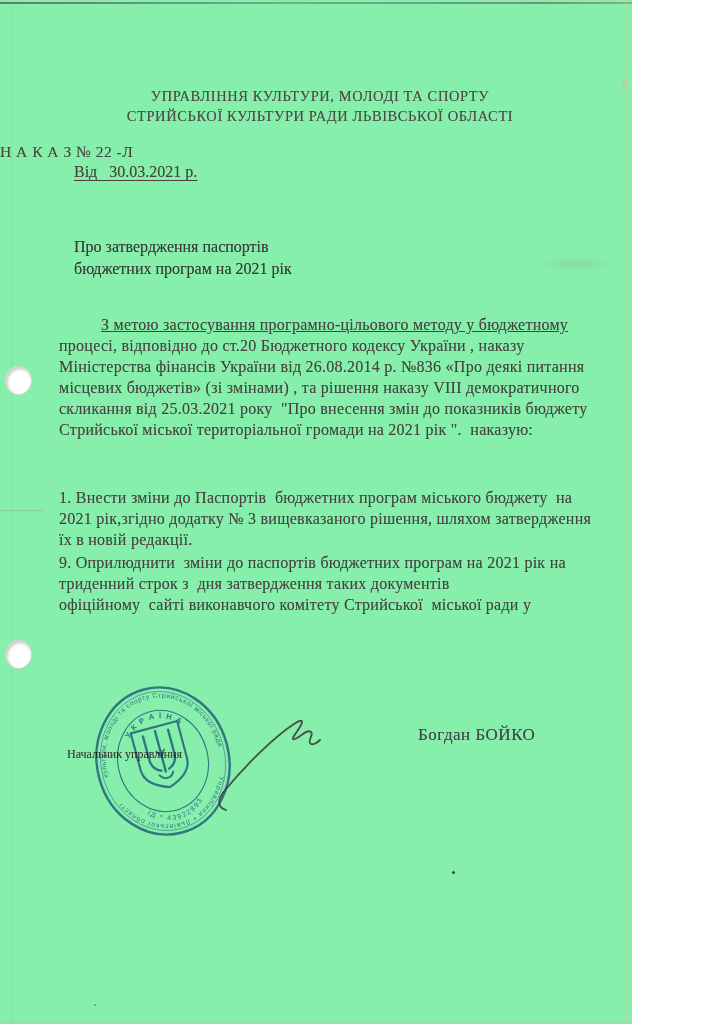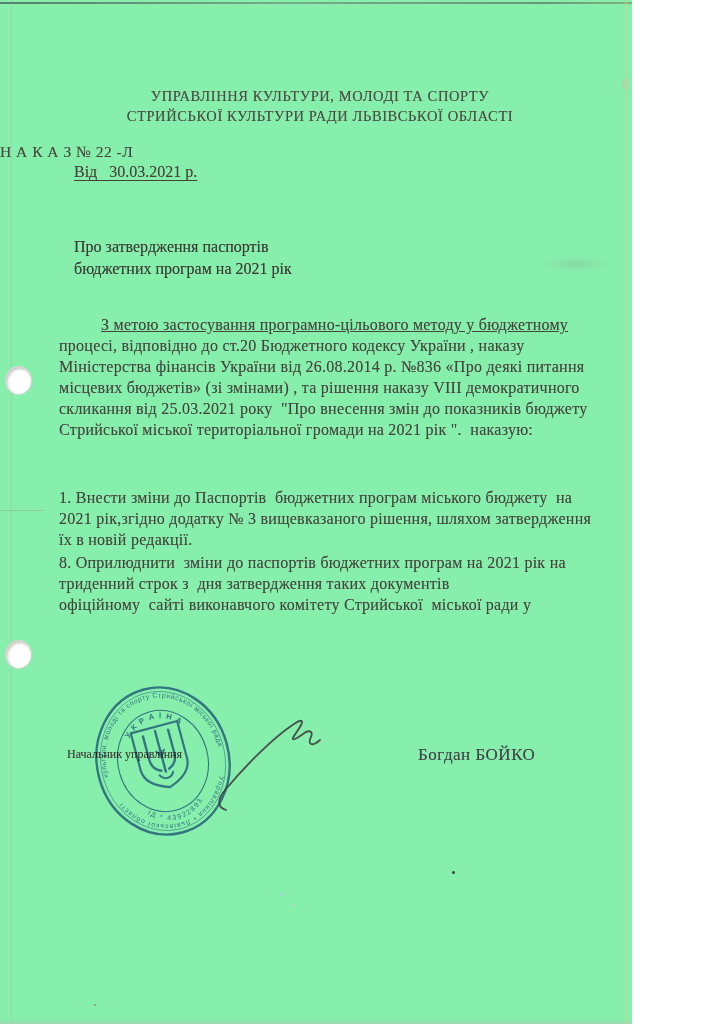--- a/index.html
+++ b/index.html
@@ -23,21 +23,21 @@
     line-height:22px;color:#3b3a35;text-shadow:0 0 .5px rgba(60,58,50,.5);margin-top:8px;}
   .intro{position:absolute;top:314px;left:59px;font-size:16px;line-height:21px;
     letter-spacing:.25px;text-shadow:0 0 .6px rgba(80,78,70,.45);}
   .indent{padding-left:42px;text-decoration:underline;}
   .indent-sm{padding-left:18px;}
   .item{position:absolute;left:59px;font-size:16px;line-height:21px;
     letter-spacing:.25px;text-shadow:0 0 .6px rgba(80,78,70,.45);}
   .item1{top:487px;} .item2{top:552px;} .item3{top:625px;}
   .sig-position{position:absolute;top:747px;left:67px;font-size:12px;color:#403f39;
     text-shadow:0 0 .5px rgba(70,68,60,.5);}
-  .sig-name{position:absolute;top:745px;left:418px;font-size:17px;letter-spacing:.5px;
+  .sig-name{position:absolute;top:725px;left:418px;font-size:17px;letter-spacing:.5px;
     color:#44434a;text-shadow:0 0 .5px rgba(70,68,75,.5);}
   
   .stamp{position:absolute;left:90px;top:682px;width:146px;height:158px;
     transform:rotate(-15deg);opacity:.88;mix-blend-mode:multiply;
     font-family:"Liberation Sans","DejaVu Sans",sans-serif;}
   .signature{position:absolute;left:210px;top:706px;width:160px;height:112px;}
   
   .art{position:absolute;}
   .top-scan-line{top:2px;left:0;width:724px;height:2px;
     background:linear-gradient(90deg,rgba(70,90,85,.75),rgba(110,125,115,.6) 40%,rgba(90,100,95,.65) 75%,rgba(200,170,90,.5));}
@@ -97,21 +97,21 @@
     <div class="line">скликання від 25.03.2021 року  "Про внесення змін до показників бюджету</div>
     <div class="line">Стрийської міської територіальної громади на 2021 рік ".  наказую:</div>
   </div>
 
   <div class="item item1">
     <div class="line">1. Внести зміни до Паспортів  бюджетних програм міського бюджету  на</div>
     <div class="line">2021 рік,згідно додатку № 3 вищевказаного рішення, шляхом затвердження</div>
     <div class="line">їх в новій редакції.</div>
   </div>
   <div class="item item2">
-    <div class="line">8. Оприлюднити  зміни до паспортів бюджетних програм на 2021 рік на</div>
+    <div class="line">9. Оприлюднити  зміни до паспортів бюджетних програм на 2021 рік на</div>
     <div class="line">триденний строк з  дня затвердження таких документів</div>
     <div class="line">офіційному  сайті виконавчого комітету Стрийської  міської ради у</div>
   </div>
 
   <div class="sig-position">Начальник управління</div>
   <div class="sig-name">Богдан БОЙКО</div>
 
   <svg class="stamp" viewBox="0 0 146 158">
     <defs>
       <path id="st-top" d="M 16 79 A 57 64 0 0 1 130 79" fill="none"></path>

